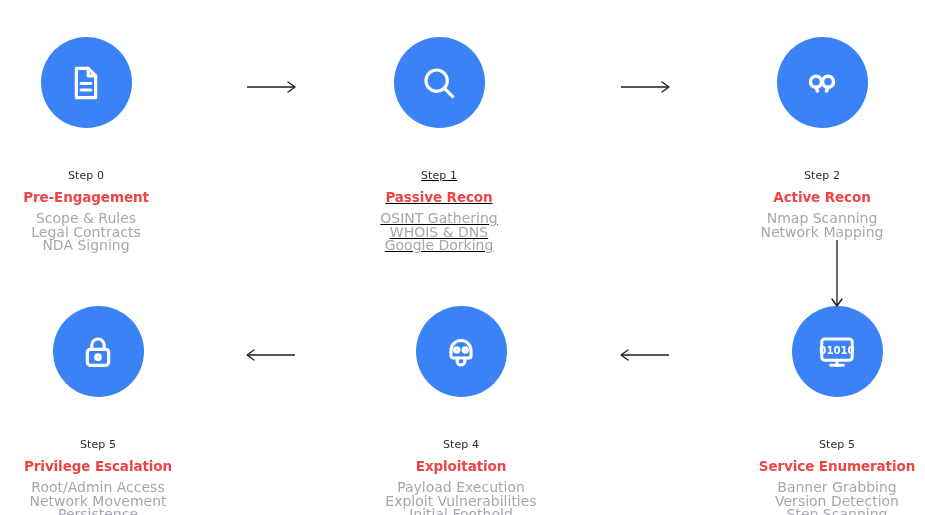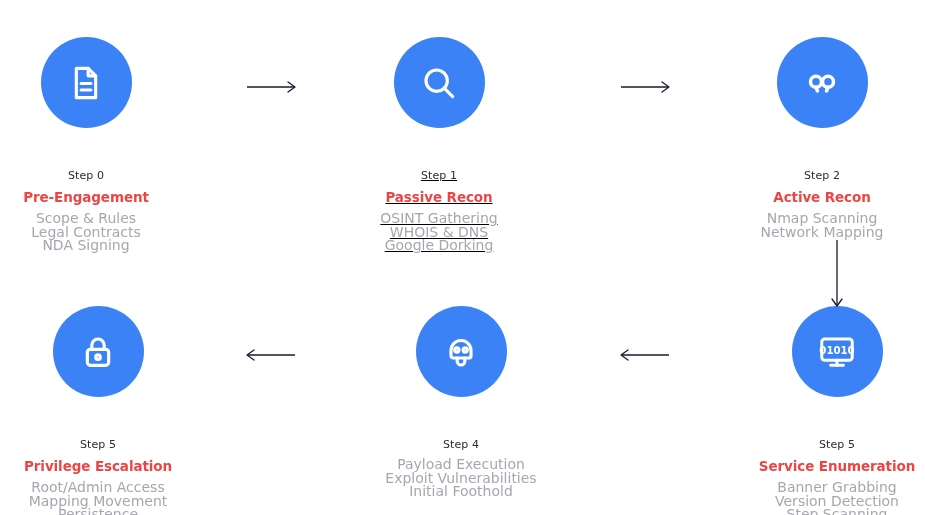--- a/index.html
+++ b/index.html
@@ -136,35 +136,36 @@
       <svg width="40" height="40" viewBox="0 0 24 24" fill="none" stroke="#ffffff" stroke-width="1.9" stroke-linecap="round" stroke-linejoin="round">
         <rect x="5.6" y="10.4" width="12.8" height="9.6" rx="1.8"></rect>
         <path d="M8.3 10.4V7.9a3.7 3.7 0 0 1 7.4 0v2.5"></path>
         <circle cx="12" cy="15.1" r="1.35"></circle>
       </svg>
     </div>
     <div class="node-step">Step 5</div>
     <div class="node-title">Privilege Escalation</div>
     <div class="node-subs">
       <div class="node-sub">Root/Admin Access</div>
-      <div class="node-sub">Mapping Movement</div>
+      <div class="node-sub">Network Movement</div>
       <div class="node-sub">Persistence</div>
     </div>
   </div>
 
   <div class="node" style="left:375px; top:306px;">
     <div class="node-circle">
       <svg width="40" height="40" viewBox="0 0 24 24" fill="none" stroke="#ffffff" stroke-width="1.9" stroke-linecap="round" stroke-linejoin="round">
         <path d="M6 11.1a6 6 0 0 1 12 0v3.1a1.4 1.4 0 0 1-1.4 1.4H7.4A1.4 1.4 0 0 1 6 14.2z"></path>
         <circle cx="9.5" cy="10.8" r="1.25"></circle>
         <circle cx="14.5" cy="10.8" r="1.25"></circle>
         <path d="M9.7 15.6v1.9a2.3 2.3 0 0 0 4.6 0v-1.9"></path>
       </svg>
     </div>
     <div class="node-step">Step 4</div>
+    <div class="node-title">Exploitation</div>
     <div class="node-subs">
       <div class="node-sub">Payload Execution</div>
       <div class="node-sub">Exploit Vulnerabilities</div>
       <div class="node-sub">Initial Foothold</div>
     </div>
   </div>
 
   <div class="node" style="left:751px; top:306px;">
     <div class="node-circle">
       <svg width="42" height="42" viewBox="0 0 24 24" fill="none" stroke="#ffffff" stroke-width="1.7" stroke-linecap="round" stroke-linejoin="round">

